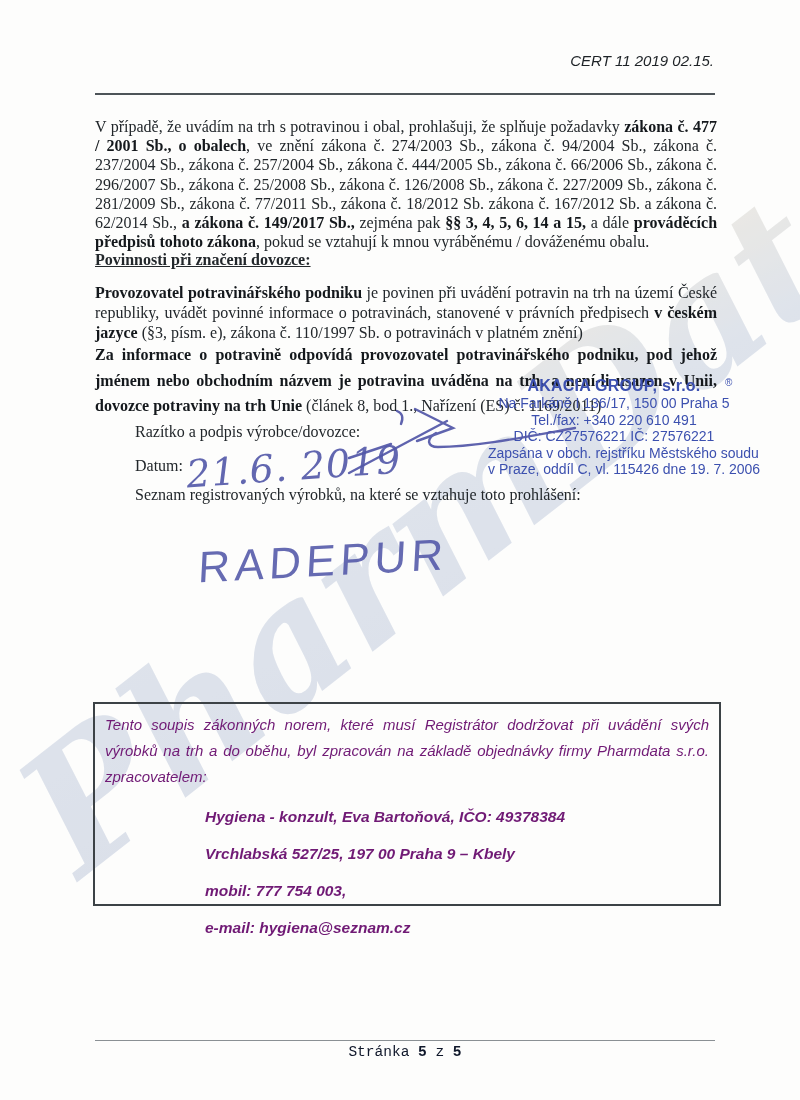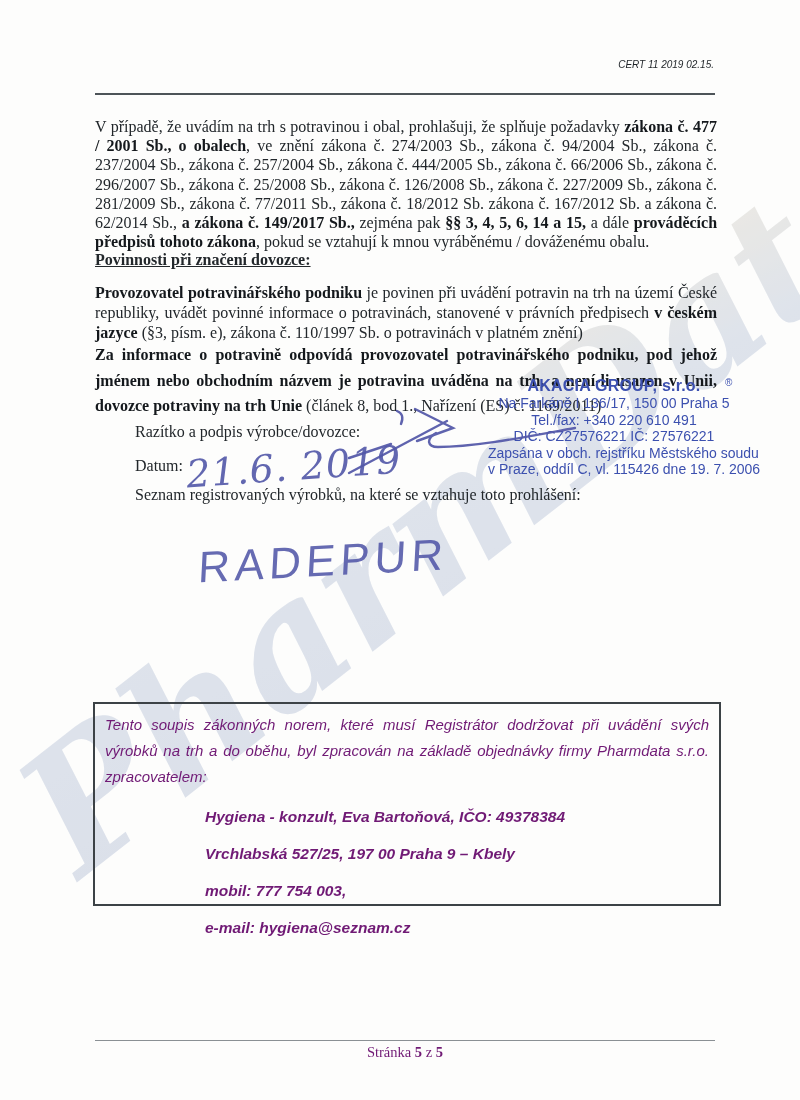--- a/index.html
+++ b/index.html
@@ -10,23 +10,23 @@
     background:#fdfdfc;
     overflow:hidden;
     font-family:"Liberation Serif", serif;
     color:#22272b;
   }
   .abs{position:absolute;}
   
   .watermark{position:absolute;inset:0;z-index:0;pointer-events:none;}
   
   .doc-ref{
-    top:59px;right:86px;
+    top:52px;right:86px;
     font-family:"Liberation Sans", sans-serif;
-    font-style:italic;font-size:10px;color:#1d2226;
+    font-style:italic;font-size:15px;color:#1d2226;
     z-index:2;
   }
   .rule-top{top:93px;left:95px;width:620px;height:2px;background:#4d5458;z-index:2;}
   .rule-bottom{top:1040px;left:95px;width:620px;height:1px;background:#8a9094;z-index:2;}
   
   .para{
     left:95px;width:622px;
     font-size:16px;line-height:1.2;
     text-align:justify;z-index:2;
   }
@@ -74,22 +74,22 @@
     font-size:15px;line-height:1.72;
     text-align:justify;
   }
   .info-box .detail{
     margin-left:110px;margin-top:19px;
     font-size:15.5px;font-weight:bold;
   }
   
   .footer-text{
     top:1044px;left:95px;width:620px;text-align:center;
-    font-family:Liberation Serif, serif;
-    font-size:14.5px;color:#701a75;z-index:2;
+    font-family:Liberation Mono, monospace;
+    font-size:14.5px;color:#0f172a;z-index:2;
   }
 </style>
 </head>
 <body>
 
 <div class="page">
 
   <svg class="watermark" viewBox="0 0 800 1100" width="800" height="1100">
     <defs>
       <linearGradient id="wmgrad" x1="0" y1="1" x2="1" y2="0">

